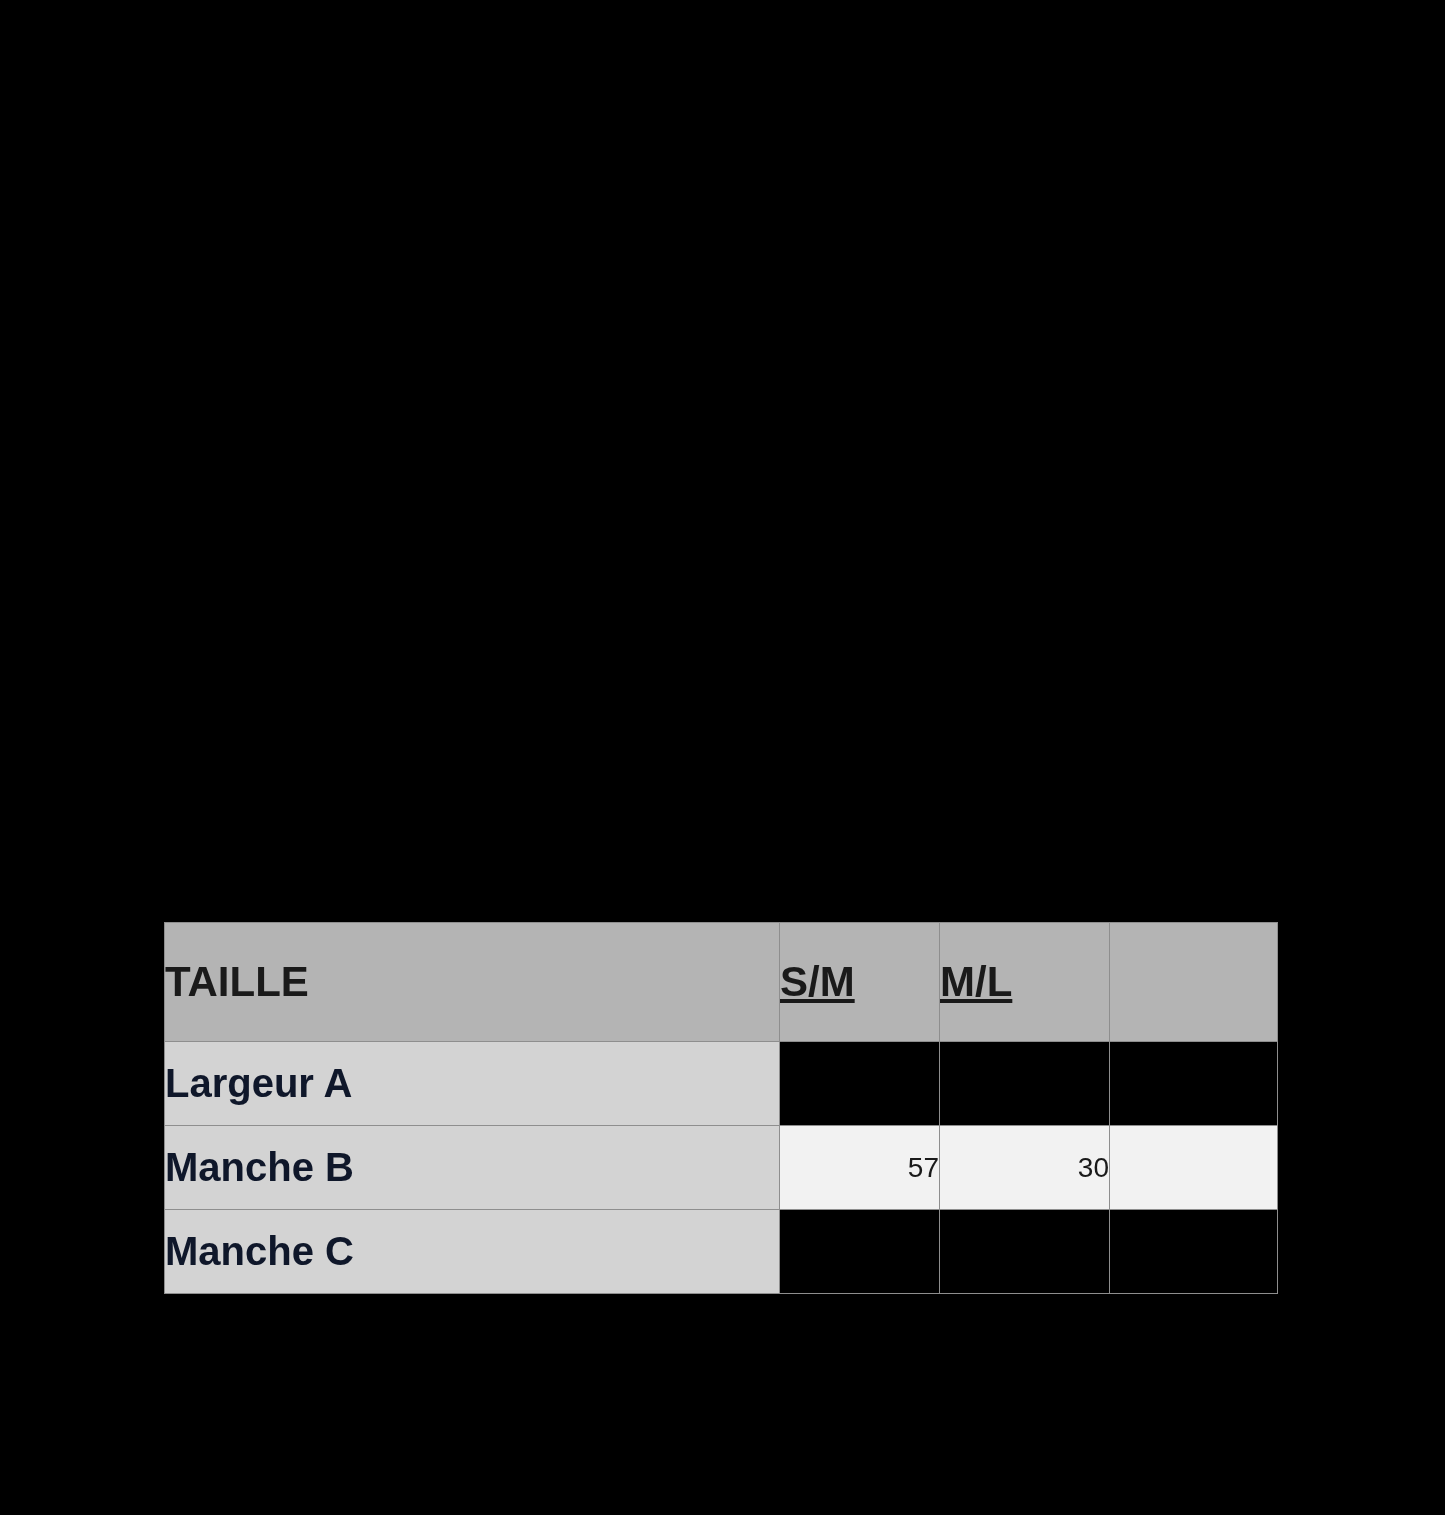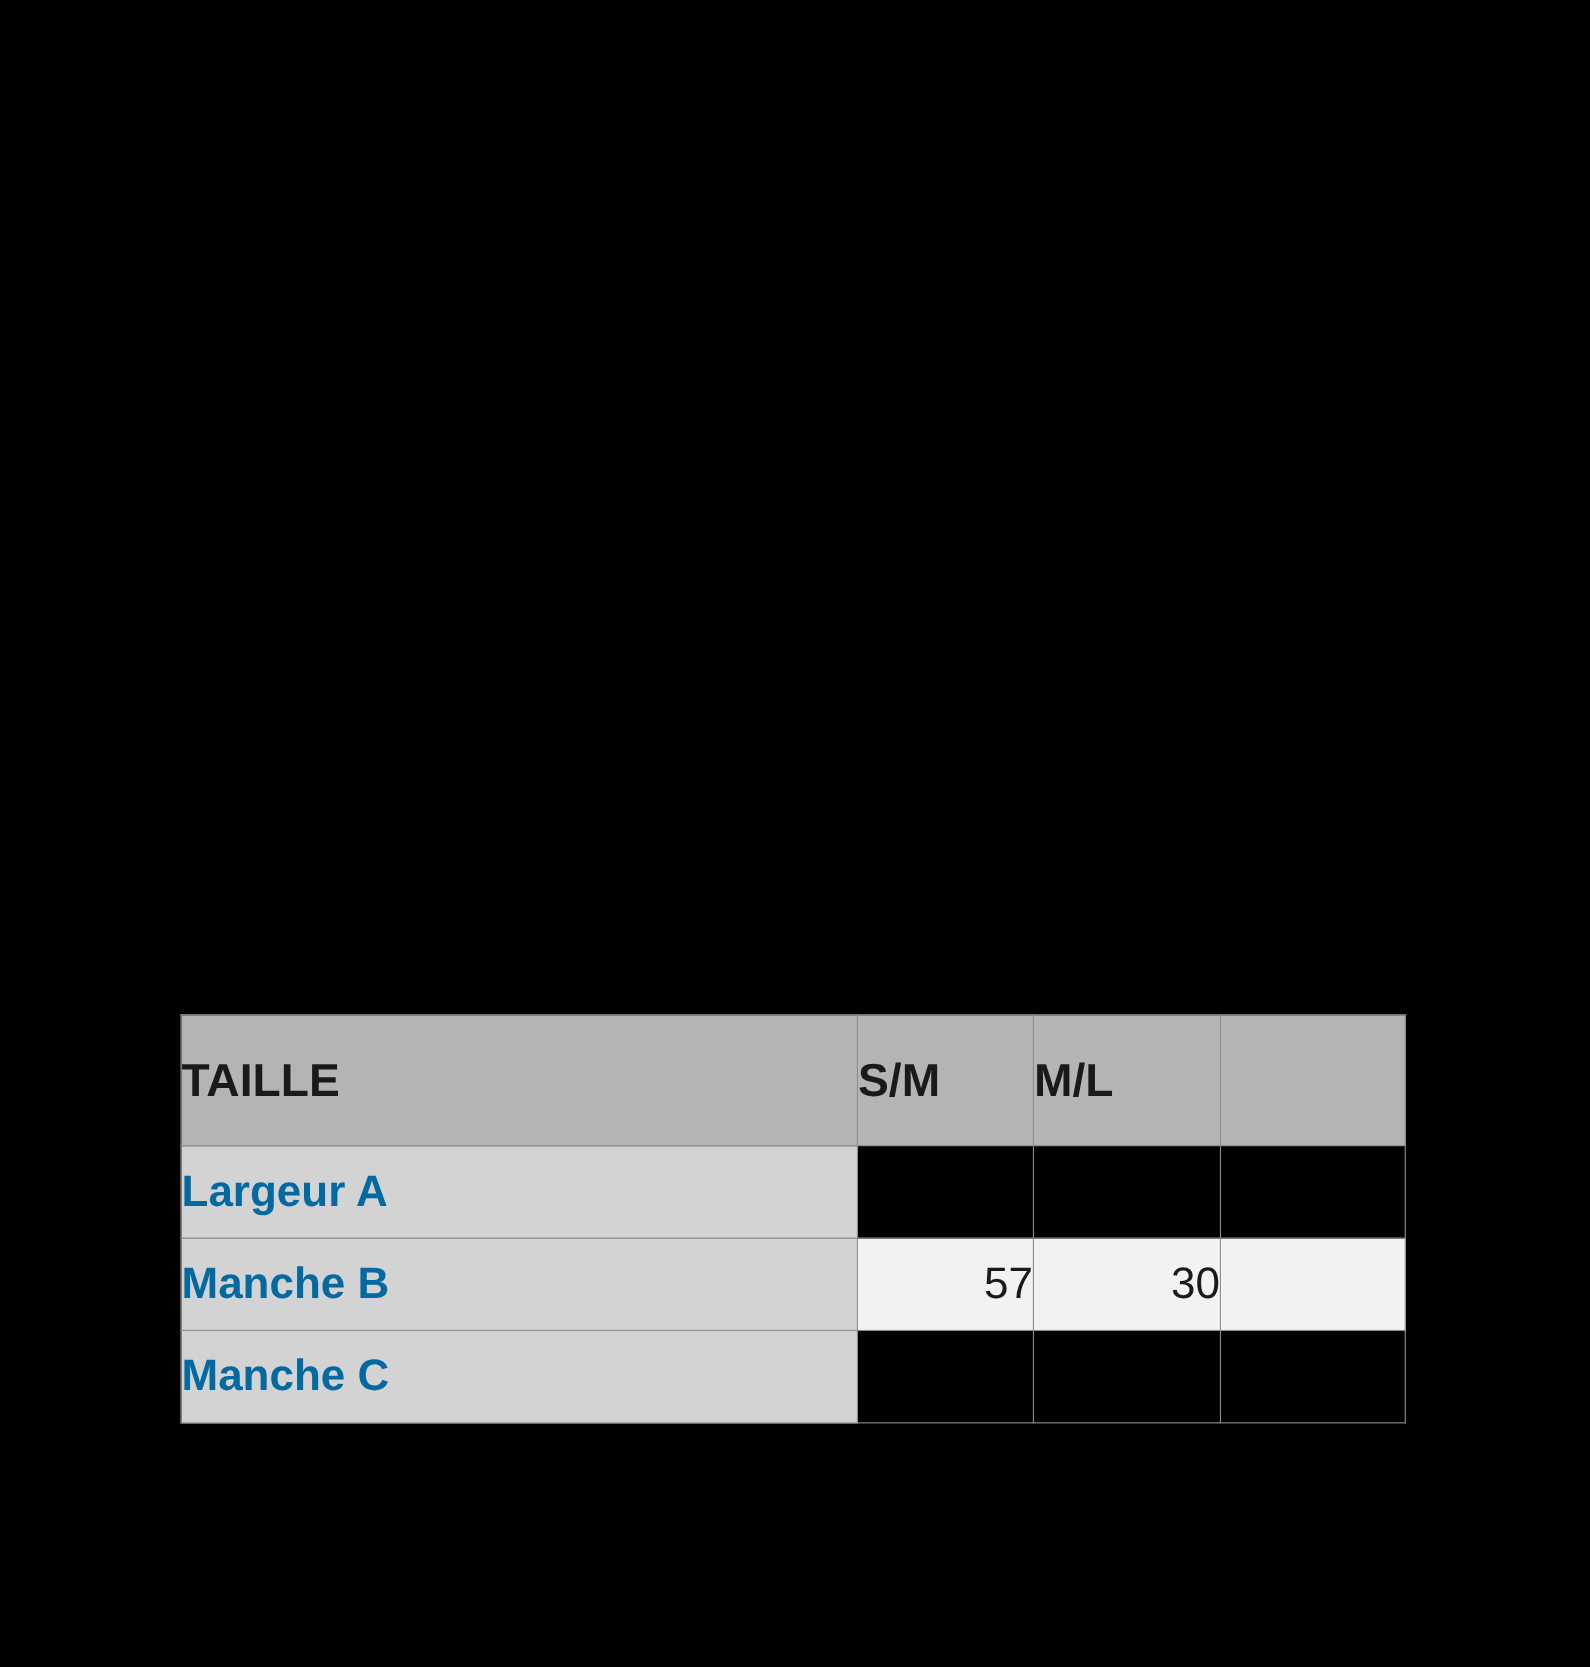--- a/index.html
+++ b/index.html
@@ -44,38 +44,39 @@
     font-size: 42px;
     font-weight: bold;
     color: #1a1a1a;
     text-align: left;
     padding-left: 26px;
     vertical-align: middle;
   }
   .header-row th.head-sm,
   .header-row th.head-ml {
     padding-left: 22px;
+    text-decoration: underline;
   }
   .header-row th.head-blank {
     padding-left: 0;
   }
 
   .row-label {
     background: #d3d3d3;
     height: 84px;
     font-size: 40px;
     font-weight: bold;
-    color: #0369a1;
+    color: #0f172a;
     text-align: left;
     padding-left: 26px;
     vertical-align: middle;
   }
   .cell-value {
     background: #f2f2f2;
-    font-size: 40px;
+    font-size: 28px;
     color: #1a1a1a;
     text-align: right;
     padding-right: 24px;
     vertical-align: middle;
   }
   .cell-empty {
     background: #f2f2f2;
   }
   .cell-dark {
     background: #000000;

